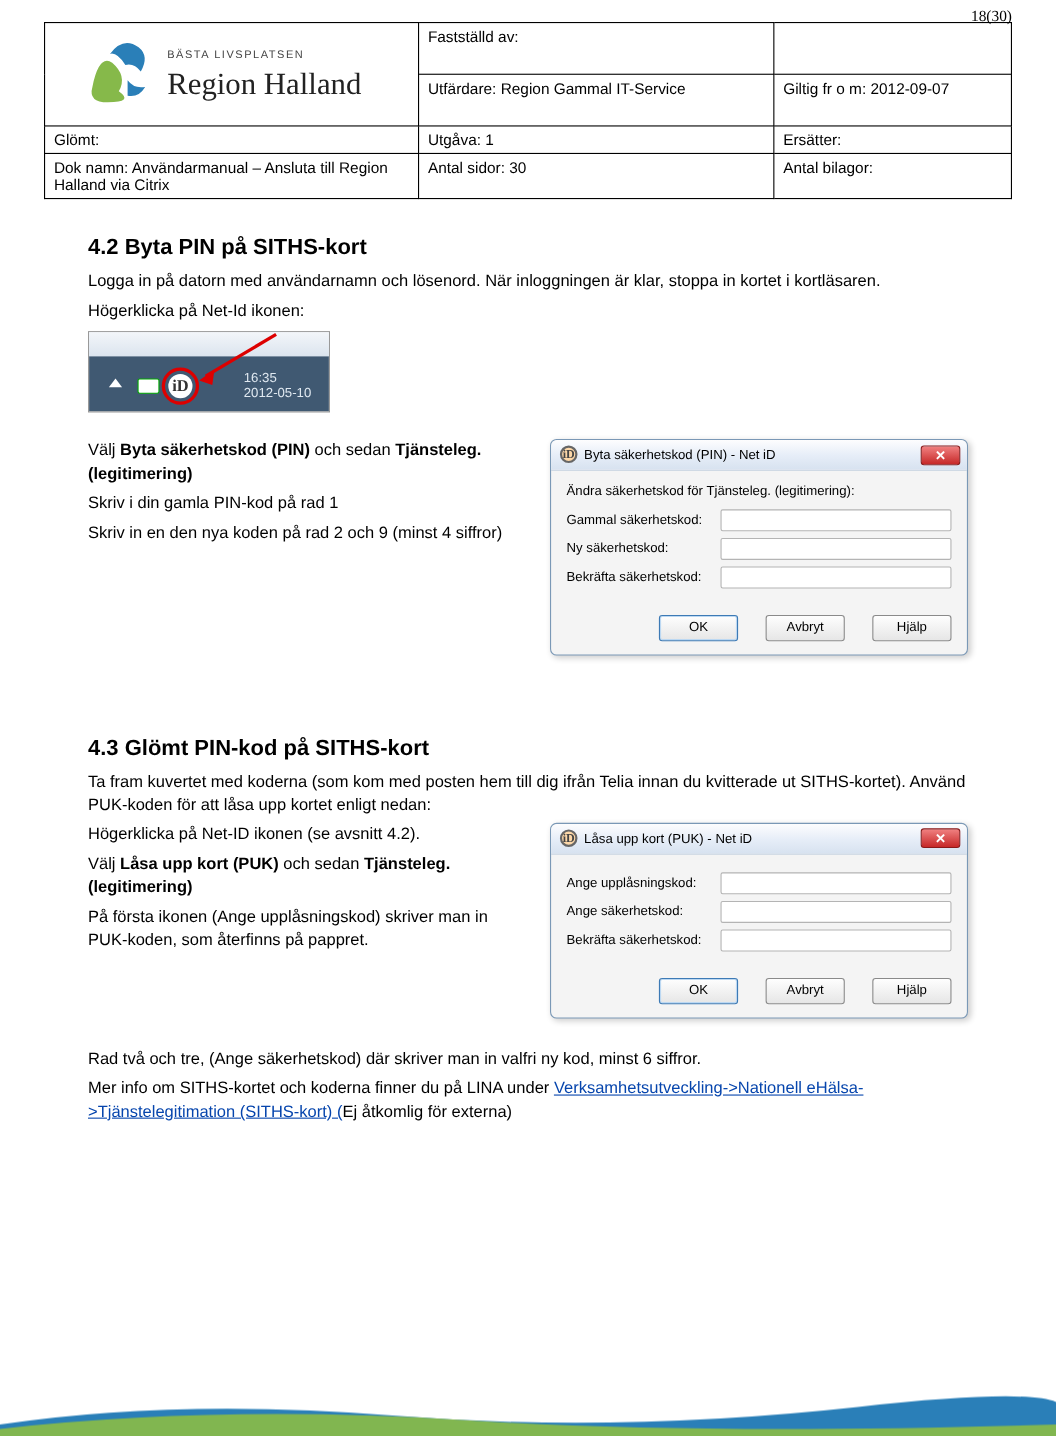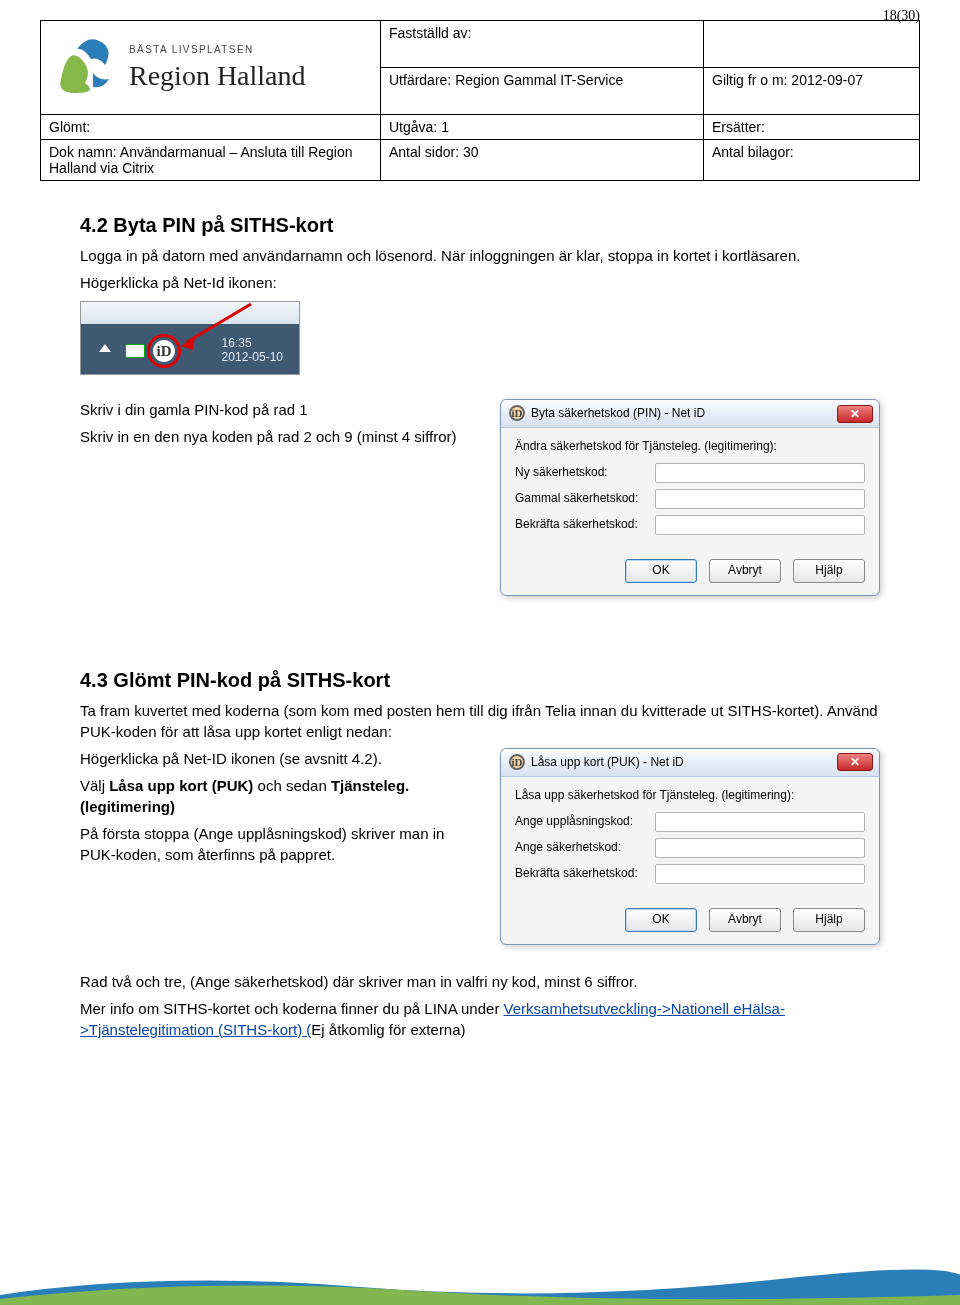--- a/index.html
+++ b/index.html
@@ -30,21 +30,21 @@
     font-size: 14px;
   }
   .header-table td {
     border: 1px solid #000;
     padding: 4px 8px;
     vertical-align: top;
   }
   .header-table .logo-cell {
     width: 340px;
     height: 90px;
-    text-align: left;
+    text-align: right;
     padding: 8px;
   }
   .logo-svg { width: 300px; height: 74px; }
   
   .content {
     margin: 0 80px;
     line-height: 1.4;
   }
   h2 {
     font-size: 20px;
@@ -111,21 +111,21 @@
   .dlg-close {
     width:36px;height:18px;border-radius:3px;
     background:linear-gradient(#f08080,#c62828);
     border:1px solid #8a1a1a;color:#fff;font-weight:bold;font-size:12px;
     display:flex;align-items:center;justify-content:center;line-height:1;
   }
   .dlg-body { padding:10px 14px; }
   .dlg-row { display:flex; align-items:center; margin:6px 0; }
   .dlg-label { width:140px; }
   .dlg-input { flex:1; height:20px; background:#fff; border:1px solid #b4b4b4; border-radius:2px; }
-  .dlg-buttons { display:flex; justify-content:flex-end; gap:12px; padding:8px 14px 12px; }
+  .dlg-buttons { display:flex; justify-content:flex-end; gap:25px; padding:8px 14px 12px; }
   .dlg-btn {
     min-width:72px; height:24px; padding:0 12px;
     background:linear-gradient(#fefefe,#e6e6e6);
     border:1px solid #8a8a8a; border-radius:3px;
     display:flex;align-items:center;justify-content:center;
     font-size:12px;
   }
   .dlg-btn.primary { border:1px solid #3d7ab5; box-shadow:0 0 0 1px #bcd8f2 inset; }
   .clearfloat { clear:both; }
 
@@ -205,58 +205,60 @@
     <div class="dlg-titlebar">
       <div class="dlg-title-left">
         <span class="dlg-icon">iD</span>
         <span>Byta säkerhetskod (PIN) - Net iD</span>
       </div>
       <div class="dlg-close">✕</div>
     </div>
     <div class="dlg-body">
       <div style="margin-bottom:8px;">Ändra säkerhetskod för Tjänsteleg. (legitimering):</div>
       <div class="dlg-row">
+        <div class="dlg-label">Gammal säkerhetskod:</div>
+        <div class="dlg-input"></div>
+      </div>
+      <div class="dlg-row">
         <div class="dlg-label">Ny säkerhetskod:</div>
-        <div class="dlg-input"></div>
-      </div>
-      <div class="dlg-row">
-        <div class="dlg-label">Gammal säkerhetskod:</div>
         <div class="dlg-input"></div>
       </div>
       <div class="dlg-row">
         <div class="dlg-label">Bekräfta säkerhetskod:</div>
         <div class="dlg-input"></div>
       </div>
     </div>
     <div class="dlg-buttons">
       <div class="dlg-btn primary">OK</div>
       <div class="dlg-btn">Avbryt</div>
       <div class="dlg-btn">Hjälp</div>
     </div>
   </div>
 
+  <p>
+    <span>Välj </span><span class="bold">Byta säkerhetskod (PIN)</span><span> och sedan </span><span class="bold">Tjänsteleg. (legitimering)</span>
+  </p>
   <p>Skriv i din gamla PIN-kod på rad 1</p>
   <p>Skriv in en den nya koden på rad 2 och 9 (minst 4 siffror)</p>
 
   <div class="clearfloat"></div>
   <div style="height:40px;"></div>
 
   <h2>4.3 Glömt PIN-kod på SITHS-kort</h2>
   <p>Ta fram kuvertet med koderna (som kom med posten hem till dig ifrån Telia innan du kvitterade ut SITHS-kortet). Använd PUK-koden för att låsa upp kortet enligt nedan:</p>
 
   <div class="dialog">
     <div class="dlg-titlebar">
       <div class="dlg-title-left">
         <span class="dlg-icon">iD</span>
         <span>Låsa upp kort (PUK) - Net iD</span>
       </div>
       <div class="dlg-close">✕</div>
     </div>
     <div class="dlg-body">
-      <div style="margin-bottom:8px;">Låsa upp säkerhetskod för Tjänsteleg. (legitimering):</div>
       <div class="dlg-row">
         <div class="dlg-label">Ange upplåsningskod:</div>
         <div class="dlg-input"></div>
       </div>
       <div class="dlg-row">
         <div class="dlg-label">Ange säkerhetskod:</div>
         <div class="dlg-input"></div>
       </div>
       <div class="dlg-row">
         <div class="dlg-label">Bekräfta säkerhetskod:</div>
@@ -267,21 +269,21 @@
       <div class="dlg-btn primary">OK</div>
       <div class="dlg-btn">Avbryt</div>
       <div class="dlg-btn">Hjälp</div>
     </div>
   </div>
 
   <p>Högerklicka på Net-ID ikonen (se avsnitt 4.2).</p>
   <p>
     <span>Välj </span><span class="bold">Låsa upp kort (PUK)</span><span> och sedan </span><span class="bold">Tjänsteleg. (legitimering)</span>
   </p>
-  <p>På första stoppa (Ange upplåsningskod) skriver man in PUK-koden, som återfinns på pappret.</p>
+  <p>På första ikonen (Ange upplåsningskod) skriver man in PUK-koden, som återfinns på pappret.</p>
 
   <div class="clearfloat"></div>
 
   <p>Rad två och tre, (Ange säkerhetskod) där skriver man in valfri ny kod, minst 6 siffror.</p>
   <p>
     <span>Mer info om SITHS-kortet och koderna finner du på LINA under </span><span class="link">Verksamhetsutveckling-&gt;Nationell eHälsa-&gt;Tjänstelegitimation (SITHS-kort) (</span><span>Ej åtkomlig för externa)</span>
   </p>
 
 </div>
 

